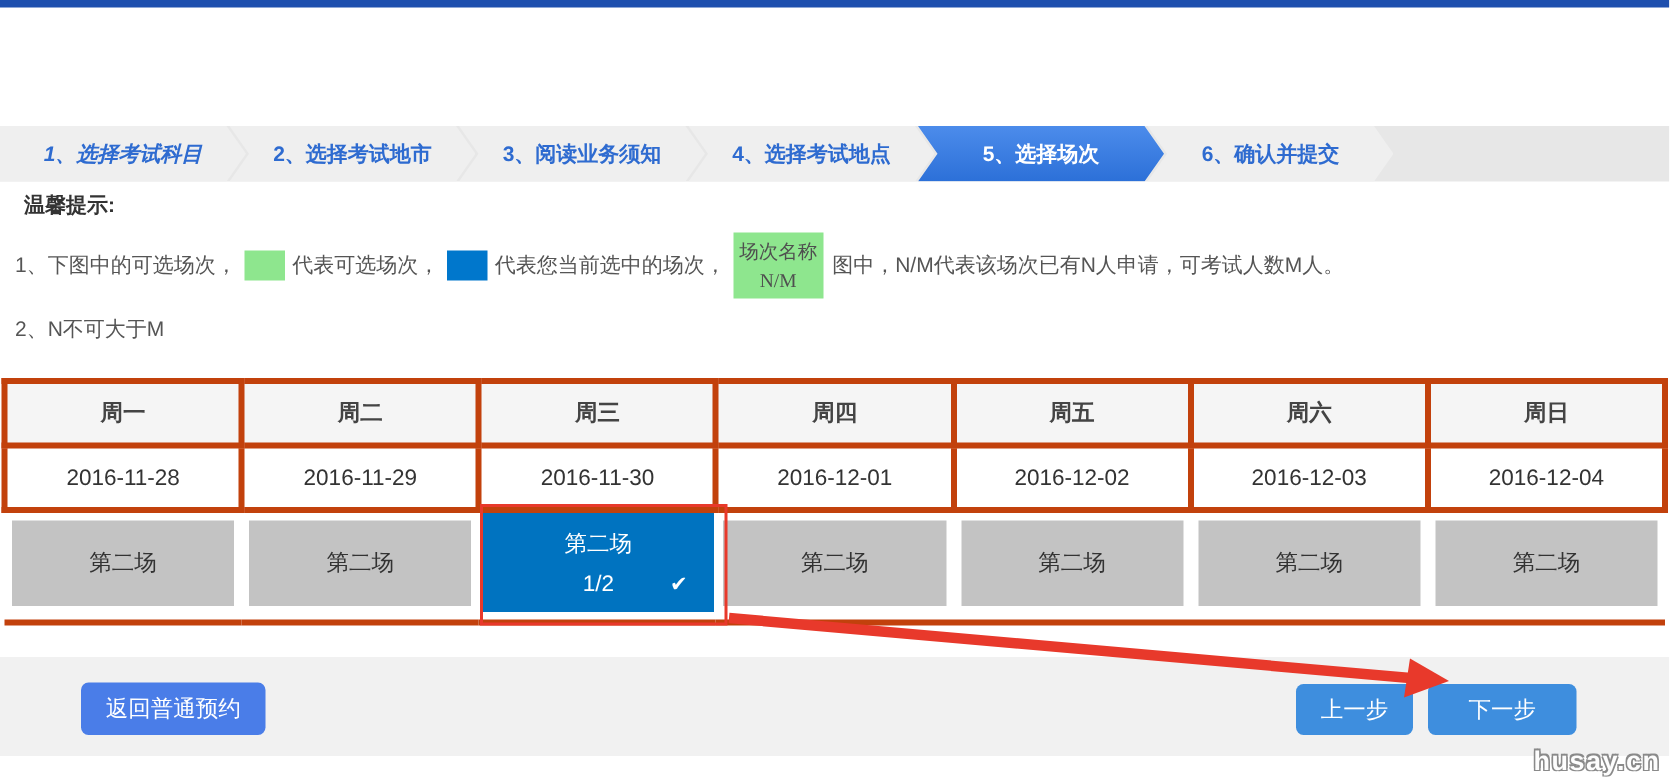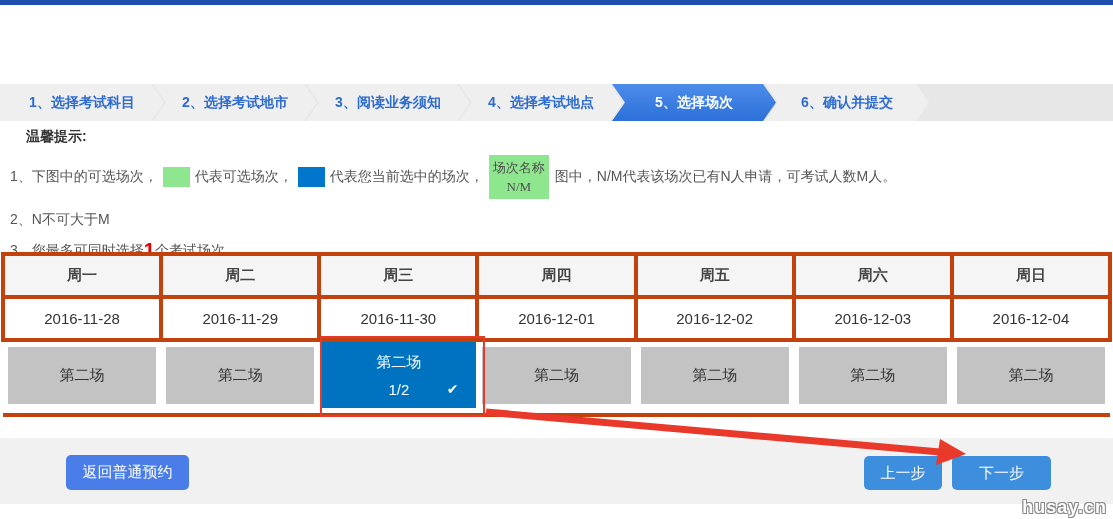--- a/index.html
+++ b/index.html
@@ -14,27 +14,27 @@
             border-bottom:1px solid #e2e2e2; display:flex; align-items:center; padding-left:22px; }
   .header .crumb-title { color:#2962c4; font-size:17px; margin-left:10px; cursor:pointer; }
   .header .crumb-sep { color:#9a9a9a; font-size:15px; margin:0 14px; }
   .header .crumb-sub { color:#555; font-size:15px; }
 
   
   .tabs { position:absolute; top:84px; left:0; width:100%; height:37px; background:#e7e7e7; display:flex; }
   .tab { width:164px; height:37px; background:#efefef; color:#2e6bd0; font-size:14px; font-weight:bold;
          display:flex; align-items:center; justify-content:center; flex:none;
          clip-path:polygon(0 0, calc(100% - 13px) 0, 100% 50%, calc(100% - 13px) 100%, 0 100%, 13px 50%); }
-  .tab.first { clip-path:polygon(0 0, calc(100% - 13px) 0, 100% 50%, calc(100% - 13px) 100%, 0 100%); }
+  .tab.first { clip-path:polygon(0 0, calc(100% - 13px) 0, 100% 50%, calc(100% - 13px) 100%, 0 100%);font-style:italic; }
   .tab + .tab { margin-left:-11px; }
   .tab.active { background:linear-gradient(#4c8ceb,#2c70d8); color:#fff; }
 
   
   .notice { position:absolute; top:124px; left:10px; right:4px; color:#555; font-size:14px; }
-  .notice-title { font-weight:bold; color:#333; margin:4px 16px 9px; font-size:14px; }
+  .notice-title { font-weight:bold; color:#333; margin:4px 6px 9px; font-size:14px; }
   .nline1 { display:flex; align-items:center; margin-bottom:12px; flex-wrap:nowrap; }
   .swatch { width:27px; height:20px; flex:none; margin:0 5px; }
   .swatch.green { background:#8ee68e; }
   .swatch.blue { background:#0077cc; }
   .legend-box { flex:none; width:60px; background:#8ee68e; color:#4f4f4f; text-align:center;
                 font-size:13px; line-height:19px; padding:3px 0; margin:0 6px 0 5px;font-family:Liberation Serif, serif; }
   .nline2 { margin-bottom:13px; }
   .nline3 .maxnum { color:#e60000; font-size:20px; font-weight:bold; line-height:14px; vertical-align:-2px; }
 
   
@@ -50,21 +50,21 @@
                    flex-direction:column; gap:9px; }
   .count-row { position:relative; width:100%; text-align:center; font-size:15px; }
   .check { position:absolute; right:18px; top:0; font-size:14px; color:#fff; }
   .red-outline { position:absolute; top:-6px; left:1px; right:-8px; bottom:-4px;
                  border:2px solid #e8392b; pointer-events:none; z-index:4; }
 
   
   .footer { position:absolute; top:438px; left:0; width:100%; height:66px; background:#f1f1f1; }
   .btn { position:absolute; border:none; border-radius:5px; color:#fff; cursor:pointer;
          font-size:15px; font-family:inherit; }
-  .btn-back { left:66px; top:17px; width:123px; height:35px; background:#4a7de8; }
+  .btn-back { left:54px; top:17px; width:123px; height:35px; background:#4a7de8; }
   .btn-prev { left:864px; top:18px; width:78px; height:34px; background:#3e8ede; }
   .btn-next { left:952px; top:18px; width:99px; height:34px; background:#3e8ede; }
 
   .watermark { position:absolute; right:6px; bottom:1px; font-size:18px; font-weight:bold; letter-spacing:1px;
                color:#fdfdfd; text-shadow:-1px -1px 0 #8a8a8a, 1px -1px 0 #8a8a8a, -1px 1px 0 #8a8a8a, 1px 1px 0 #8a8a8a;padding-left:45px; }
 
   .arrow-overlay { position:absolute; top:0; left:0; z-index:6; pointer-events:none; }
 </style>
 </head>
 <body>
@@ -103,23 +103,20 @@
       <span>代表可选场次，</span>
       <span class="swatch blue"></span>
       <span>代表您当前选中的场次，</span>
       <span class="legend-box">
         <div>场次名称</div>
         <div>N/M</div>
       </span>
       <span>图中，N/M代表该场次已有N人申请，可考试人数M人。</span>
     </div>
     <div class="nline2">2、N不可大于M</div>
-    <div class="nline3">
-      <span>3、您最多可同时选择</span><span class="maxnum">1</span><span>个考试场次。</span>
-    </div>
   </div>
 
   <div class="table-wrap">
     <table class="schedule">
       <tbody>
           <tr>
         <th>周一</th>
         <th>周二</th>
         <th>周三</th>
         <th>周四</th>

